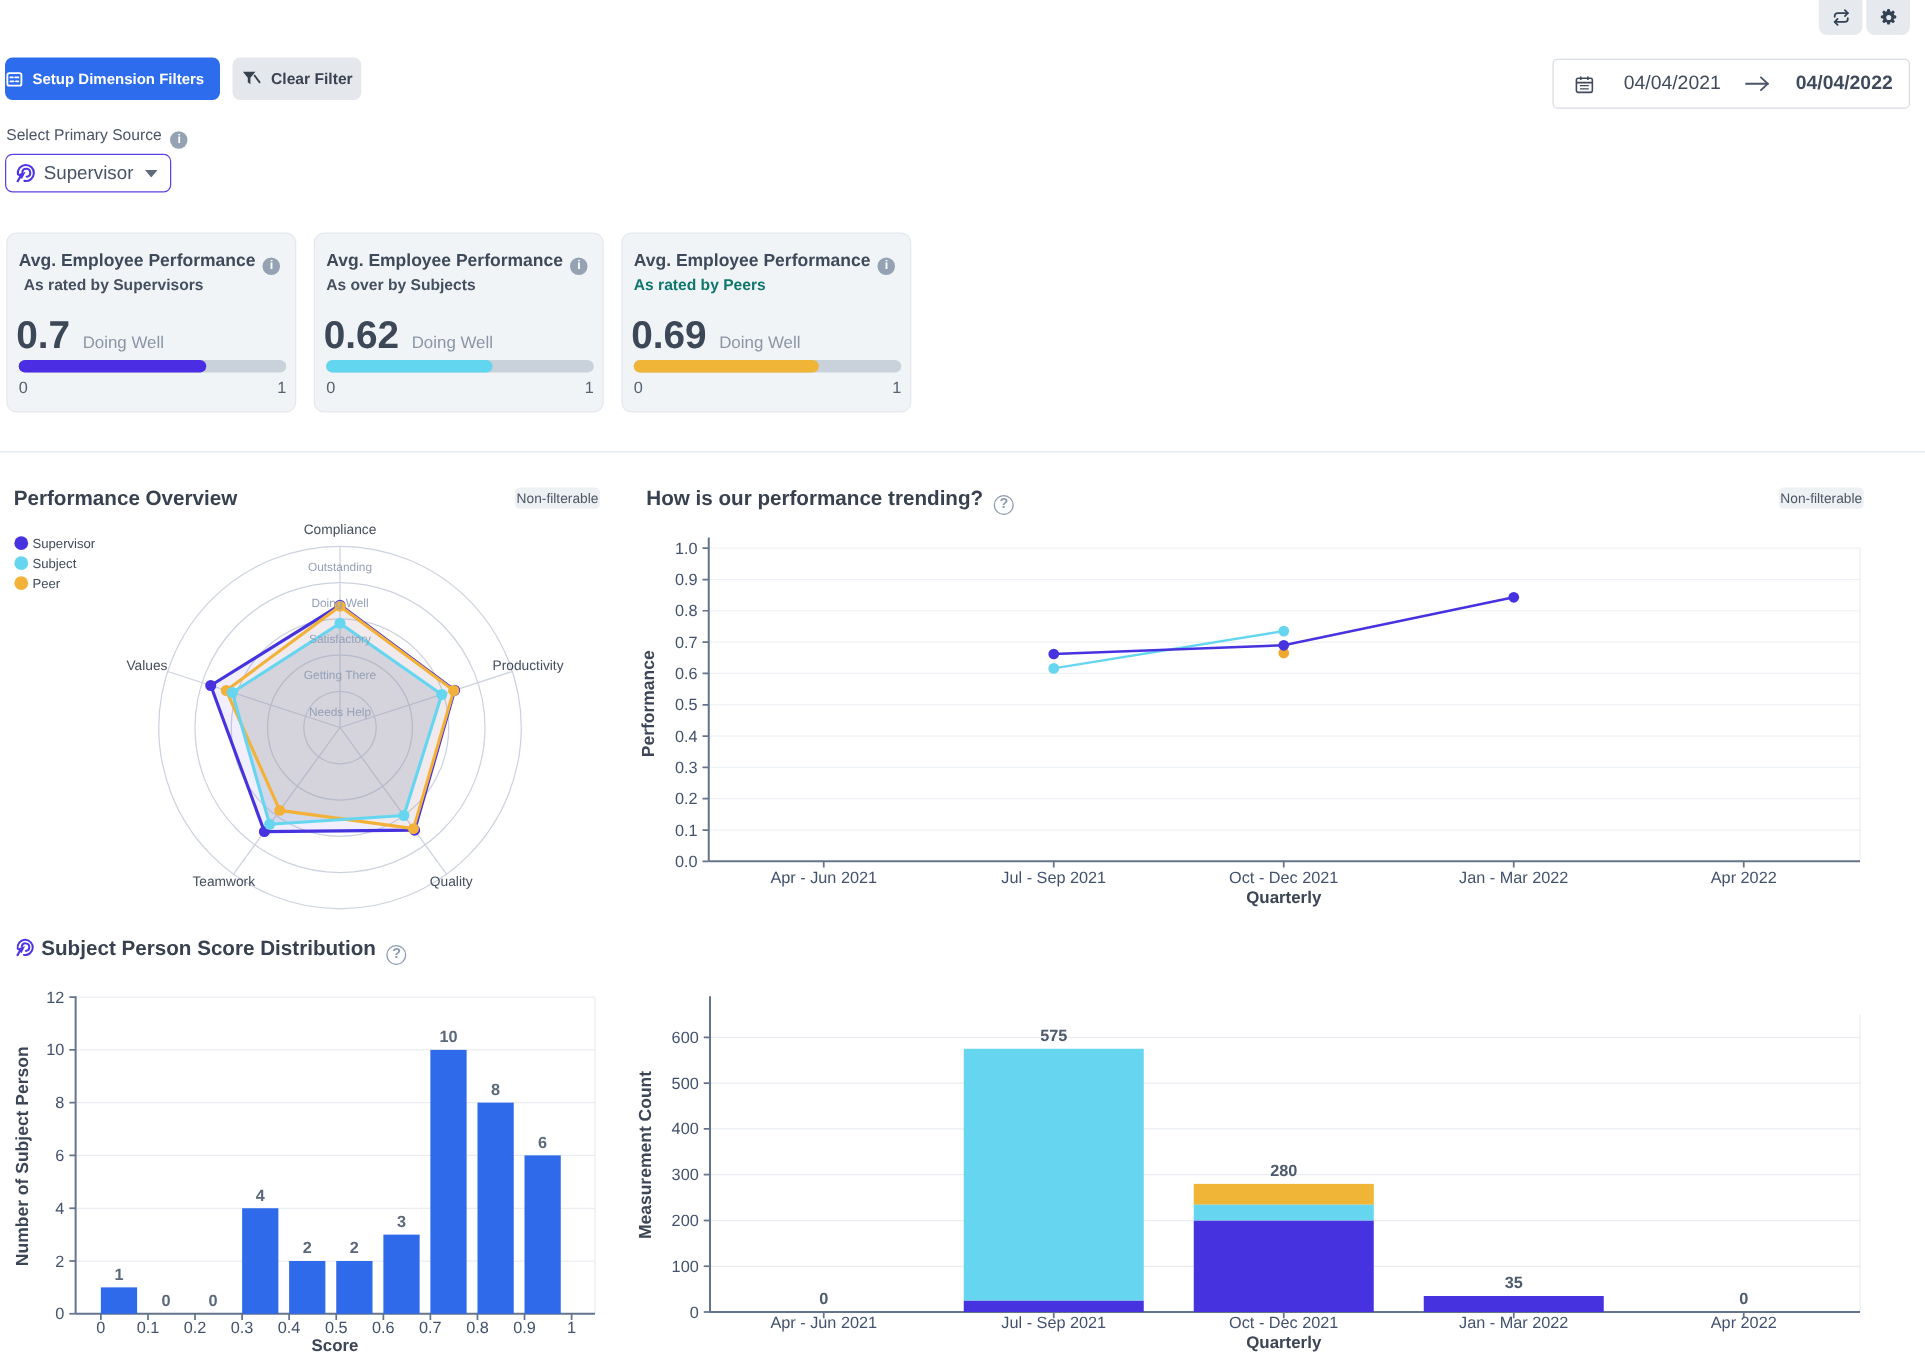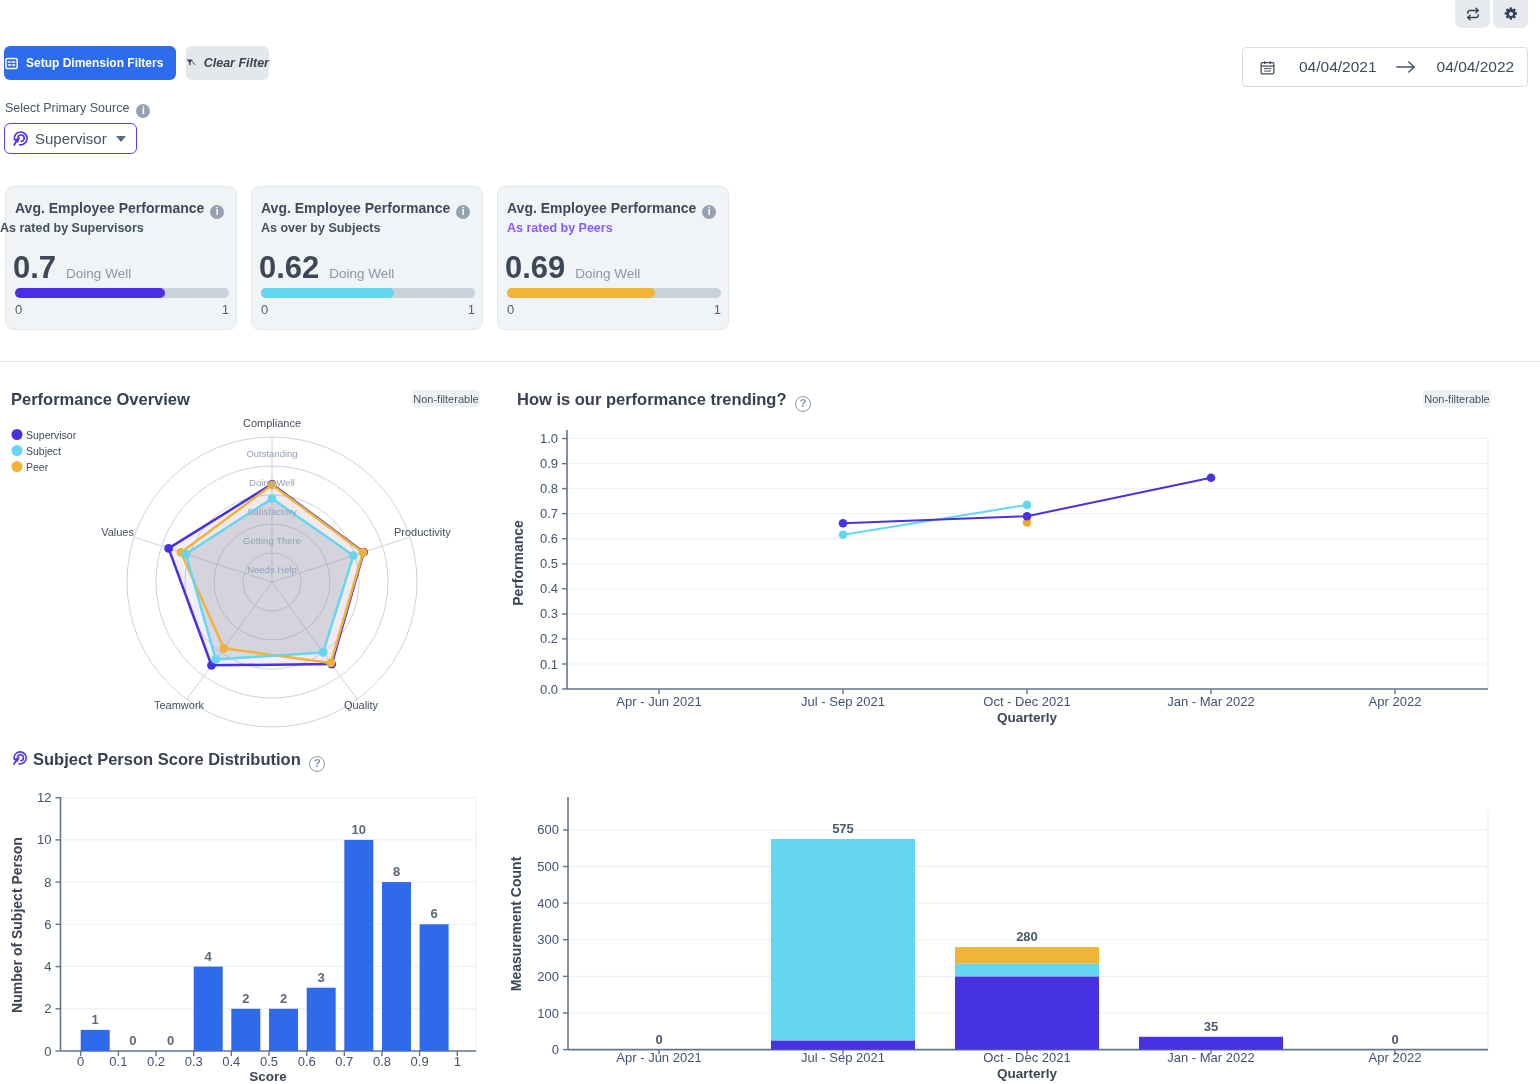--- a/index.html
+++ b/index.html
@@ -40,21 +40,21 @@
         <rect x="3" y="4" width="18" height="16" rx="2.5"></rect>
         <line x1="7" y1="9.5" x2="10" y2="9.5"></line>
         <line x1="14" y1="9.5" x2="17" y2="9.5" opacity="0"></line>
         <line x1="7" y1="14.5" x2="17" y2="14.5" opacity="0"></line>
         <line x1="13" y1="9.5" x2="17" y2="9.5"></line>
         <line x1="7" y1="14.5" x2="11" y2="14.5"></line>
         <line x1="14" y1="14.5" x2="17" y2="14.5"></line>
       </svg>
     <span>Setup Dimension Filters</span>
   </div>
-  <div class="btn-gray abs" style="left:186px; top:46px; width:83px; height:34px;font-style:italic;">
+  <div class="btn-gray abs" style="left:186px; top:46px; width:103px; height:34px;">
     <svg width="16" height="16" viewBox="0 0 24 24" fill="#37414e">
         <path d="M2 3.5h15l-6 7.2v7.8l-3.2-2.3v-5.5z"></path>
         <line x1="15.5" y1="7.5" x2="22.5" y2="17" stroke="#37414e" stroke-width="2.2"></line>
       </svg>
     <span>Clear Filter</span>
   </div>
 
   <div class="datebox abs" style="left:1242px; top:47px; width:286px; height:40px;">
     <svg style="margin-left:16px;" width="17" height="17" viewBox="0 0 24 24" fill="none" stroke="#3f4b5d" stroke-width="1.8">
         <rect x="3" y="5" width="18" height="16" rx="2"></rect>
@@ -62,21 +62,21 @@
         <line x1="8" y1="3" x2="8" y2="7"></line>
         <line x1="16" y1="3" x2="16" y2="7"></line>
         <line x1="7" y1="13.5" x2="17" y2="13.5" stroke-width="1.4"></line>
         <line x1="7" y1="17" x2="17" y2="17" stroke-width="1.4"></line>
       </svg>
     <span style="margin-left:23px;">04/04/2021</span>
     <svg style="margin-left:18px;" width="22" height="14" viewBox="0 0 24 14" fill="none" stroke="#4a5568" stroke-width="1.6" stroke-linecap="round">
         <line x1="2" y1="7" x2="21" y2="7"></line>
         <path d="M15 1.5 L21 7 L15 12.5"></path>
       </svg>
-    <span style="margin-left:20px;">04/04/2022</span>
+    <span style="margin-left:20px;font-weight:bold;">04/04/2022</span>
   </div>
 
   <div class="abs" style="left:5px; top:101px; font-size:12.5px; color:#4a5568;">Select Primary Source&nbsp;&nbsp;<span class="muted-info" style="vertical-align:-2px;">i</span></div>
   <div class="abs" style="left:4px; top:123px; width:133px; height:31px; border:1.5px solid #5843e8; border-radius:6px; background:#fff; display:flex; align-items:center;">
     <svg style="margin-left:6px;" width="18" height="18" viewBox="0 0 28 28">
         <path d="M 5.2 14.7 A 10 10 0 1 1 13.3 22.9" fill="none" stroke="#4f35e8" stroke-width="2.6" stroke-linecap="round"></path>
         <path d="M 10.6 11.9 A 5 5 0 1 1 16.1 17.7" fill="none" stroke="#4f35e8" stroke-width="2.6" stroke-linecap="round"></path>
         <path d="M14.8 11.4 L4.2 14.8 L10.2 20.6 Z" fill="#4f35e8"></path>
         <path d="M8.6 16.9 L4.4 24.2" stroke="#4f35e8" stroke-width="2.8"></path>
       </svg>
@@ -84,37 +84,37 @@
     <svg style="margin-left:auto; margin-right:10px;" width="10" height="6" viewBox="0 0 10 6" fill="#5f6b7a">
         <path d="M0 0 L10 0 L5 6 Z"></path>
       </svg>
   </div>
 
   <div class="card abs" style="left:5px; top:186px; width:232px; height:144px;"></div>
   <div class="card abs" style="left:251px; top:186px; width:232px; height:144px;"></div>
   <div class="card abs" style="left:497px; top:186px; width:232px; height:144px;"></div>
 
   <div class="abs" style="left:15px; top:200px; font-size:14px; font-weight:bold; color:#3e4a5a; white-space:nowrap;">Avg. Employee Performance <span class="muted-info" style="vertical-align:-2px; margin-left:2px;">i</span></div>
-  <div class="abs" style="left:0; top:221px; font-size:12.5px; font-weight:bold; color:#44505f;">As rated by Supervisors</div>
+  <div class="abs" style="left:19px; top:221px; font-size:12.5px; font-weight:bold; color:#44505f;">As rated by Supervisors</div>
   <div class="abs" style="left:13px; top:250px; font-size:31px; font-weight:bold; color:#3c4757;">0.7<span style="font-size:13.5px; font-weight:normal; color:#8b95a5; margin-left:10px;">Doing Well</span></div>
   <div class="abs" style="left:15px; top:288px; width:214px; height:10px; border-radius:5px; background:#c9d1da;">
       <div style="width:70%; height:10px; border-radius:5px; background:#4b2ee3;"></div>
     </div>
   <div class="abs" style="left:15px; top:302px; width:214px; font-size:13px; color:#57616f;">0<span style="float:right;">1</span></div>
 
   <div class="abs" style="left:261px; top:200px; font-size:14px; font-weight:bold; color:#3e4a5a; white-space:nowrap;">Avg. Employee Performance <span class="muted-info" style="vertical-align:-2px; margin-left:2px;">i</span></div>
   <div class="abs" style="left:261px; top:221px; font-size:12.5px; font-weight:bold; color:#44505f;">As over by Subjects</div>
   <div class="abs" style="left:259px; top:250px; font-size:31px; font-weight:bold; color:#3c4757;">0.62<span style="font-size:13.5px; font-weight:normal; color:#8b95a5; margin-left:10px;">Doing Well</span></div>
   <div class="abs" style="left:261px; top:288px; width:214px; height:10px; border-radius:5px; background:#c9d1da;">
       <div style="width:62%; height:10px; border-radius:5px; background:#63d6ef;"></div>
     </div>
   <div class="abs" style="left:261px; top:302px; width:214px; font-size:13px; color:#57616f;">0<span style="float:right;">1</span></div>
 
   <div class="abs" style="left:507px; top:200px; font-size:14px; font-weight:bold; color:#3e4a5a; white-space:nowrap;">Avg. Employee Performance <span class="muted-info" style="vertical-align:-2px; margin-left:2px;">i</span></div>
-  <div class="abs" style="left:507px; top:221px; font-size:12.5px; font-weight:bold; color:#8b5cf6;">As rated by Peers</div>
+  <div class="abs" style="left:507px; top:221px; font-size:12.5px; font-weight:bold; color:#0f766e;">As rated by Peers</div>
   <div class="abs" style="left:505px; top:250px; font-size:31px; font-weight:bold; color:#3c4757;">0.69<span style="font-size:13.5px; font-weight:normal; color:#8b95a5; margin-left:10px;">Doing Well</span></div>
   <div class="abs" style="left:507px; top:288px; width:214px; height:10px; border-radius:5px; background:#c9d1da;">
       <div style="width:69%; height:10px; border-radius:5px; background:#f0b437;"></div>
     </div>
   <div class="abs" style="left:507px; top:302px; width:214px; font-size:13px; color:#57616f;">0<span style="float:right;">1</span></div>
 
   <div class="abs" style="left:0; top:361px; width:1540px; height:1px; background:#e2e8f0;"></div>
 
   <div class="panel-title abs" style="left:11px; top:390px;">Performance Overview</div>
   <div class="badge abs" style="left:412px; top:390px; width:68px; height:17px;">Non-filterable</div>

